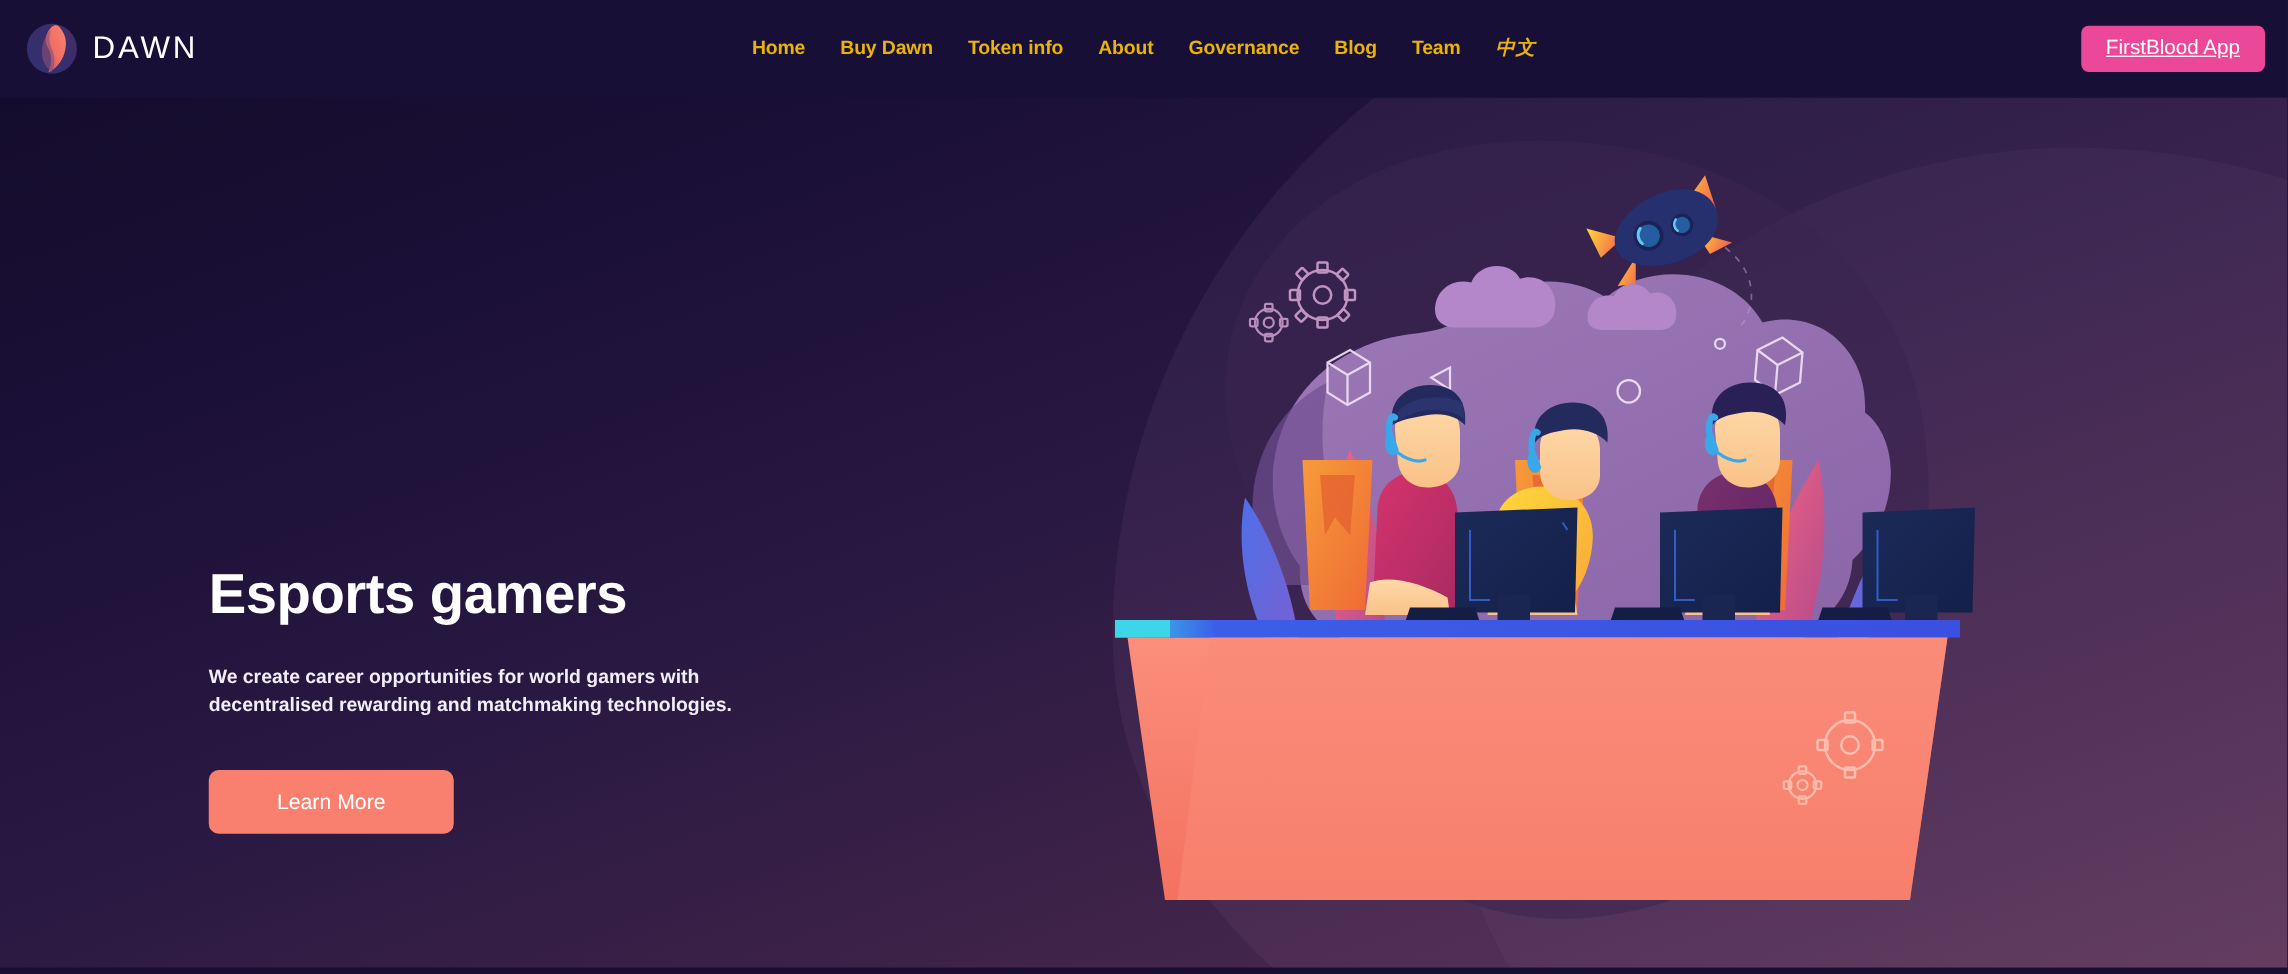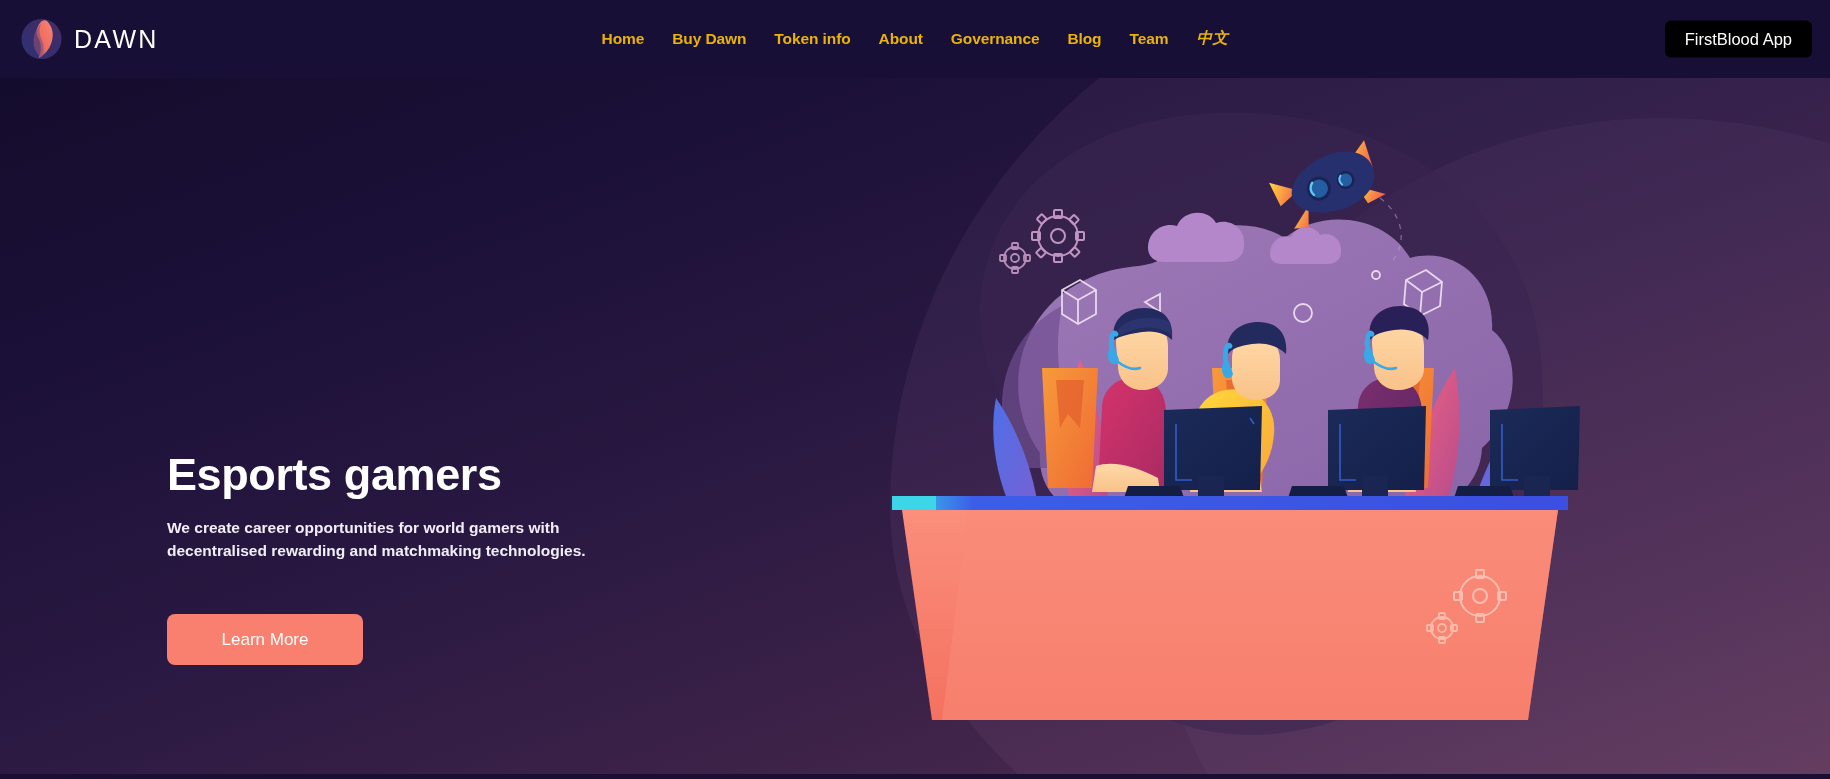--- a/index.html
+++ b/index.html
@@ -29,25 +29,25 @@
   .nav-link {
     color:#eab308; font-size:15.5px; font-weight:bold;
     text-decoration:none; cursor:pointer; white-space:nowrap;
     padding:0 14px; letter-spacing:-0.1px;
   }
   .nav-link.active { color:#eab308; }
   .nav-link.cn { font-size:15.5px; letter-spacing:0.5px;font-style:italic; }
 
   .cta-top {
     position:absolute; right:18px; top:50%; transform:translateY(-50%);
-    background:#000000; color:#ffffff;
+    background:#ec4899; color:#ffffff;
     border:none; border-radius:6px;
     padding:0 20px; height:37px; line-height:37px;
     font-size:16.5px; font-family:"Liberation Sans", sans-serif;
-    cursor:pointer; white-space:nowrap;
+    cursor:pointer; white-space:nowrap;text-decoration:underline;
   }
 
   
   .hero {
     position:absolute; top:78px; left:0;
     width:1830px; height:701px;
     background:linear-gradient(160deg,#140c2c 0%, #1b1038 22%, #2a1942 48%, #3d2248 70%, #4d2b4e 88%, #5a3353 100%);
     overflow:hidden;
   }
   .blob-right {
@@ -64,24 +64,24 @@
     background:rgba(180,140,200,0.055);
   }
 
   .hero-copy { position:absolute; left:167px; top:317px; width:640px; }
   .hero-title {
     color:#ffffff; font-size:45px; font-weight:bold;
     line-height:1.18; letter-spacing:-0.4px;
   }
   .hero-sub {
     color:#f2eef8; font-size:15.5px; font-weight:bold;
-    line-height:1.45; margin-top:16px; max-width:470px;
+    line-height:1.45; margin-top:30px; max-width:470px;
   }
   .hero-btn {
-    display:inline-block; margin-top:52px;
+    display:inline-block; margin-top:40px;
     background:#f9806f; color:#ffffff;
     border:none; border-radius:8px;
     width:196px; height:51px; line-height:51px;
     text-align:center;
     font-size:17px; font-family:"Liberation Sans", sans-serif;
     cursor:pointer;
   }
 
   
   .illo { position:absolute; left:880px; top:-10px; width:700px; height:700px; }

